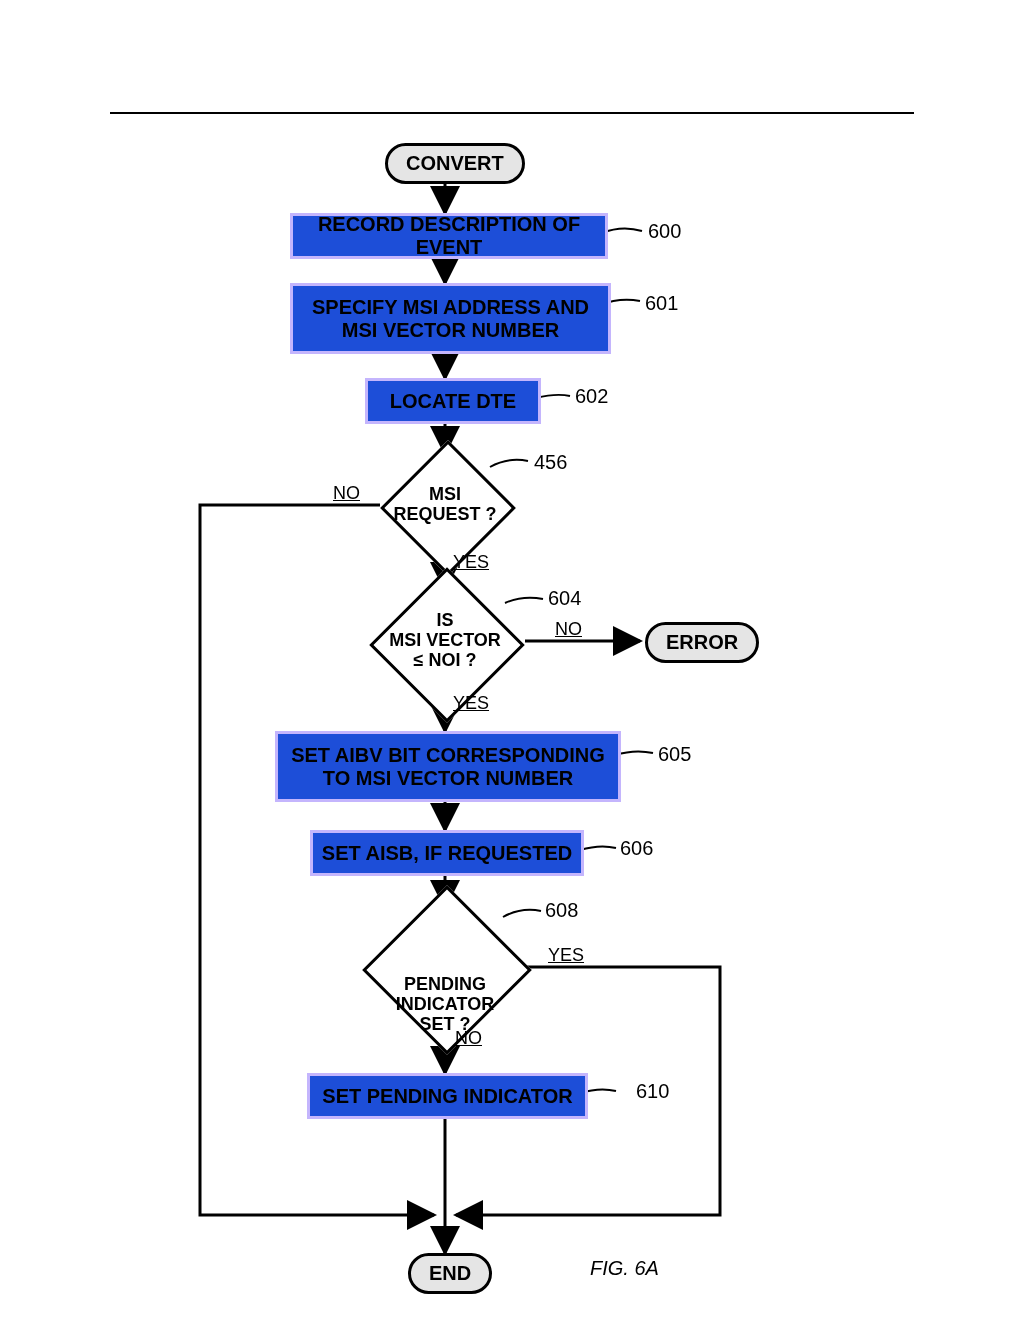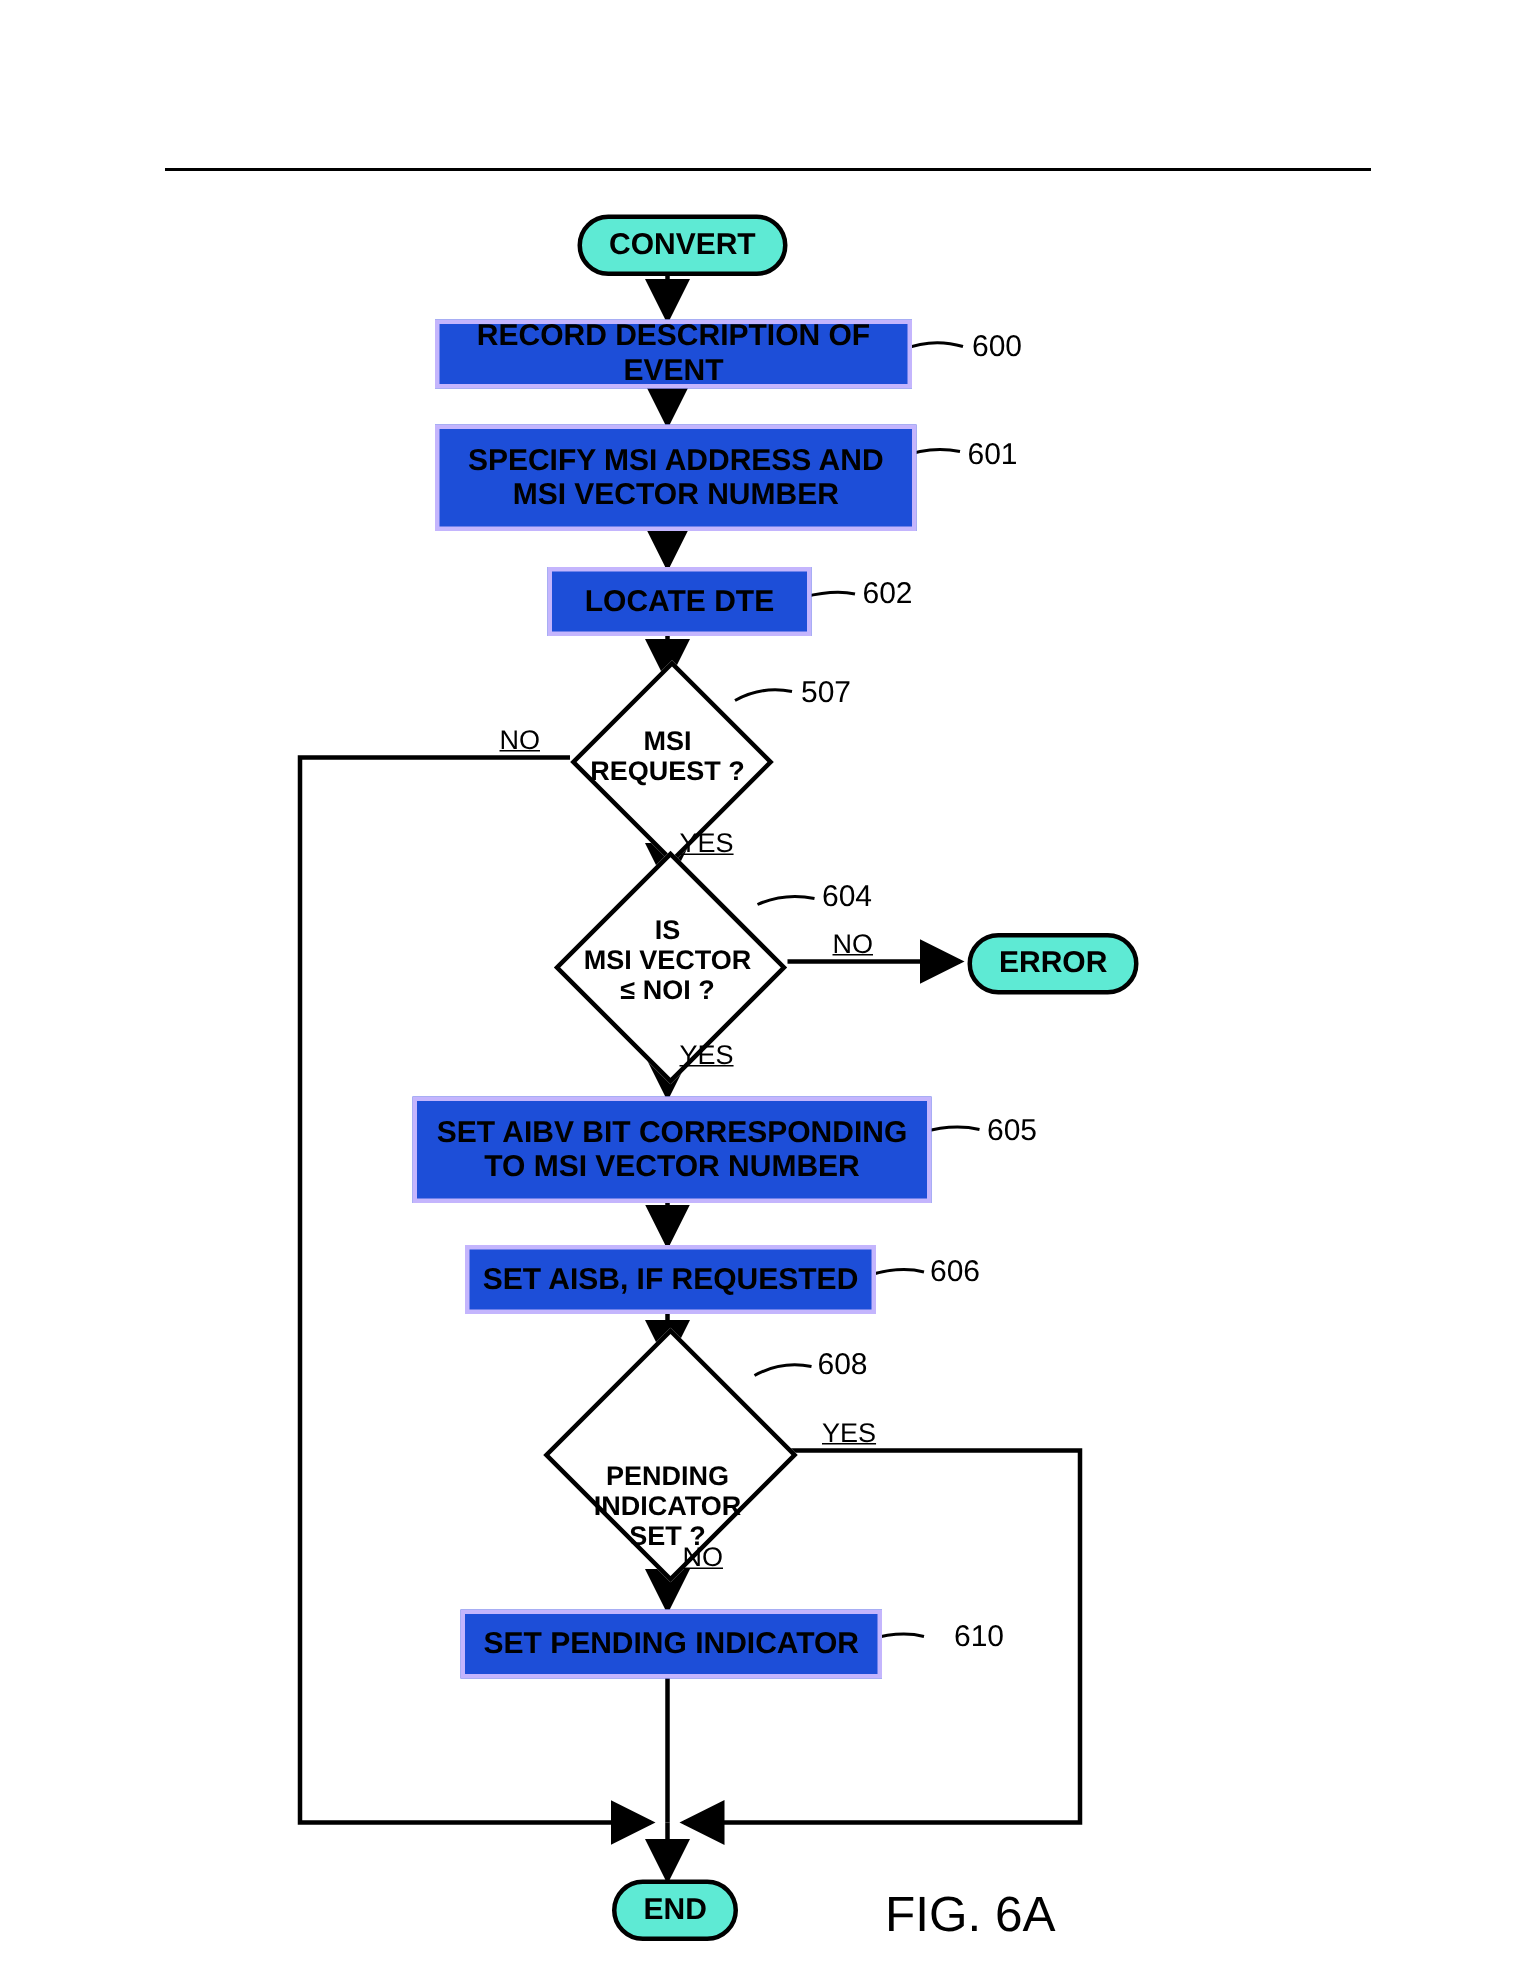--- a/index.html
+++ b/index.html
@@ -44,21 +44,21 @@
     width: 1024px;
   }
   .term {
     position: absolute;
     border: 3px solid #000;
     border-radius: 22px;
     text-align: center;
     font-weight: bold;
     font-size: 20px;
     padding: 6px 18px;
-    background: #5eead4;
+    background: #e5e5e5;
   }
   .proc {
     position: absolute;
     border: 3px solid #c4b5fd;
     text-align: center;
     font-weight: bold;
     font-size: 20px;
     background: #1d4ed8;
     display: flex;
     align-items: center;
@@ -82,21 +82,22 @@
     font-size: 18px;
     line-height: 1.1;
     width: 150px;
   }
   .ref {
     position: absolute;
     font-size: 20px;
   }
   .fig {
     position: absolute;
-    font-size: 33px;
+    font-size: 20px;
+    font-style: italic;
   }
   svg.wires {
     position: absolute;
     top: 0; left: 0;
     width: 1024px;
     height: 1200px;
     overflow: visible;
   }
   .edge-label {
     position: absolute;
@@ -172,21 +173,21 @@
     <div class="proc" style="left:365px; top:243px; width:170px; height:40px;">
       <span>LOCATE DTE</span>
     </div>
     <div class="ref" style="left:575px; top:250px;">602</div>
 
     <div class="diamond">
       <div class="diamond-box" style="left:400px; top:325px; width:90px; height:90px;"></div>
       <div class="diamond-text" style="left:370px; top:350px; white-space:pre-line;">MSI
 REQUEST ?</div>
     </div>
-    <div class="ref" style="left:534px; top:316px;">507</div>
+    <div class="ref" style="left:534px; top:316px;">456</div>
     <div class="edge-label" style="left:333px; top:348px;">NO</div>
     <div class="edge-label" style="left:453px; top:417px;">YES</div>
 
     <div class="diamond">
       <div class="diamond-box" style="left:392px; top:455px; width:104px; height:104px;"></div>
       <div class="diamond-text" style="left:370px; top:476px; white-space:pre-line;">IS
 MSI VECTOR
 ≤ NOI ?</div>
     </div>
     <div class="ref" style="left:548px; top:452px;">604</div>

